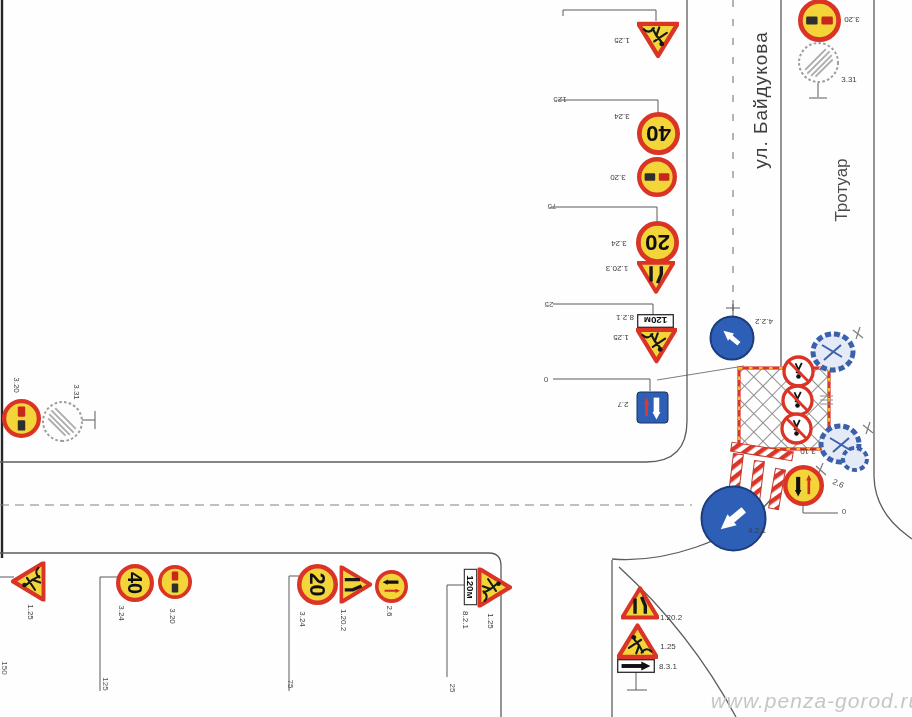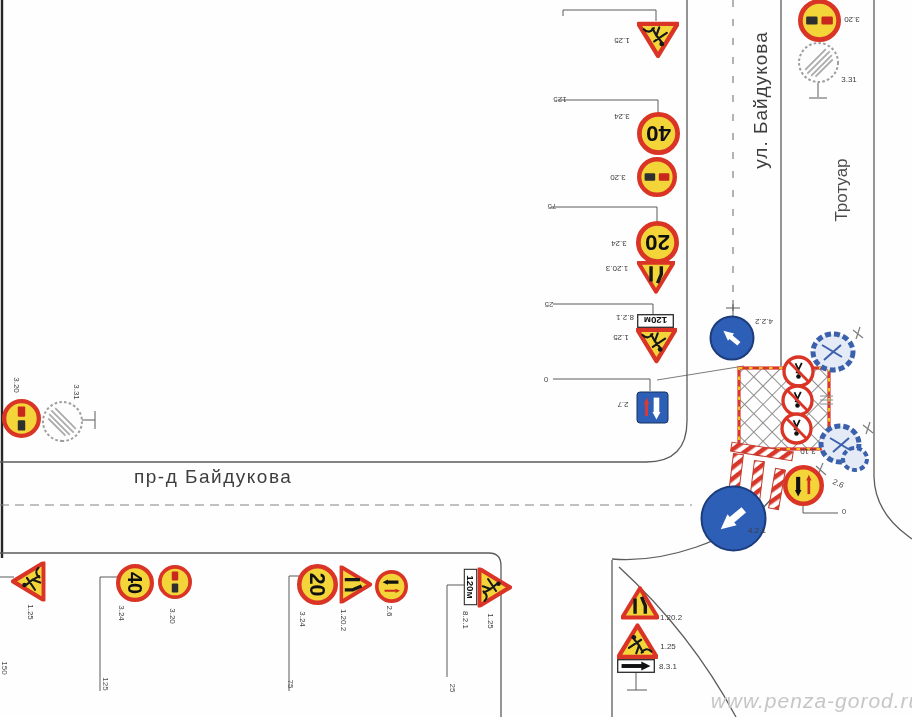--- a/index.html
+++ b/index.html
@@ -275,20 +275,19 @@
       <span class="mrk" style="left: 552px; top: 206px; transform: translate(-50%, -50%) rotate(180deg);">75</span>
       <span class="mrk" style="left: 549px; top: 304px; transform: translate(-50%, -50%) rotate(180deg);">25</span>
       <span class="mrk" style="left: 546px; top: 379px; transform: translate(-50%, -50%) rotate(180deg);">0</span>
       <span class="mrk" style="left: 844px; top: 512px; transform: translate(-50%, -50%) rotate(0deg);">0</span>
       <span class="mrk" style="left: 4px; top: 668px; transform: translate(-50%, -50%) rotate(90deg);">150</span>
       <span class="mrk" style="left: 105px; top: 684px; transform: translate(-50%, -50%) rotate(90deg);">125</span>
       <span class="mrk" style="left: 290px; top: 684px; transform: translate(-50%, -50%) rotate(90deg);">75</span>
       <span class="mrk" style="left: 452px; top: 688px; transform: translate(-50%, -50%) rotate(90deg);">25</span>
     </div>
 
-  <span class="street" style="left:134px;top:467px;font-size:19px;letter-spacing:1.5px;">пр-д Байдукова</span>
 
   <span class="street" style="left:760px;top:100px;transform:translate(-50%,-50%) rotate(-90deg);font-size:19px;letter-spacing:1px;">ул. Байдукова</span>
 
   <span class="street" style="left:841px;top:190px;transform:translate(-50%,-50%) rotate(-90deg);font-size:17px;color:#4a4a4a;">Тротуар</span>
 
   <span class="wm" style="left:816px;top:701px;transform:translate(-50%,-50%);">www.penza-gorod.ru</span>
 </div>
 
 </body></html>

